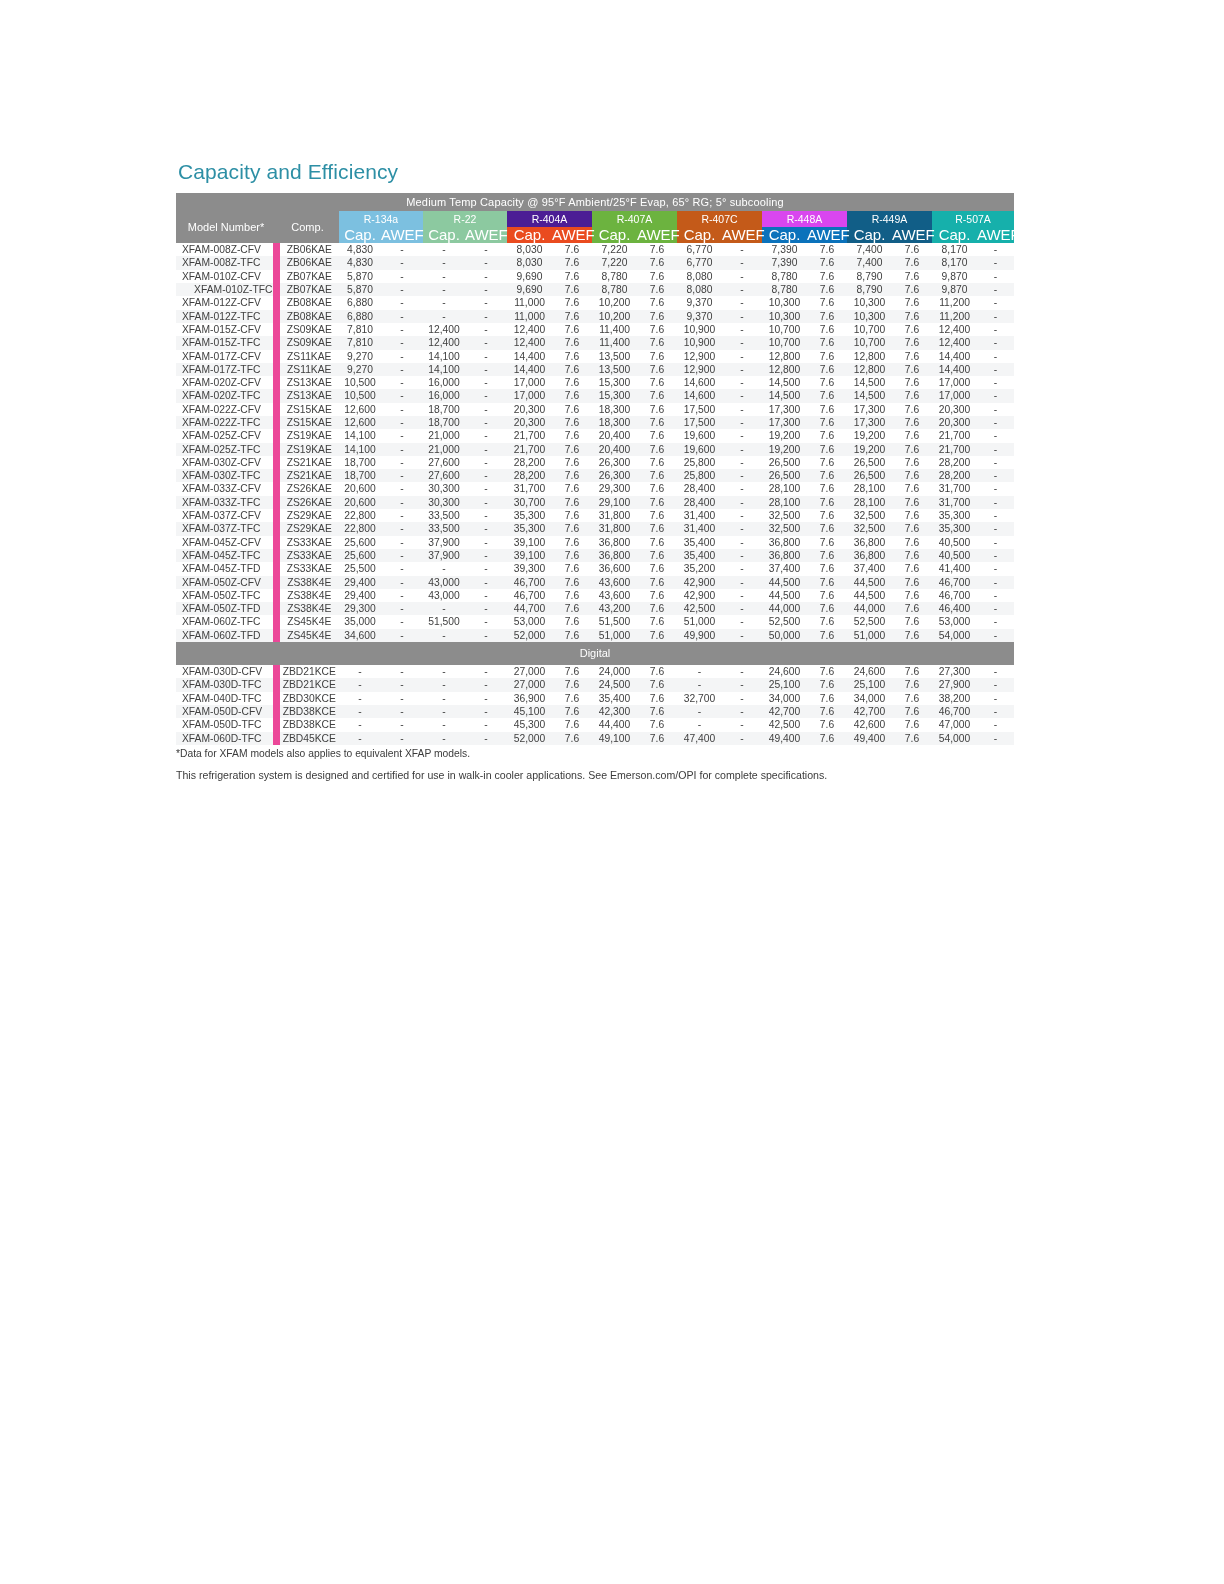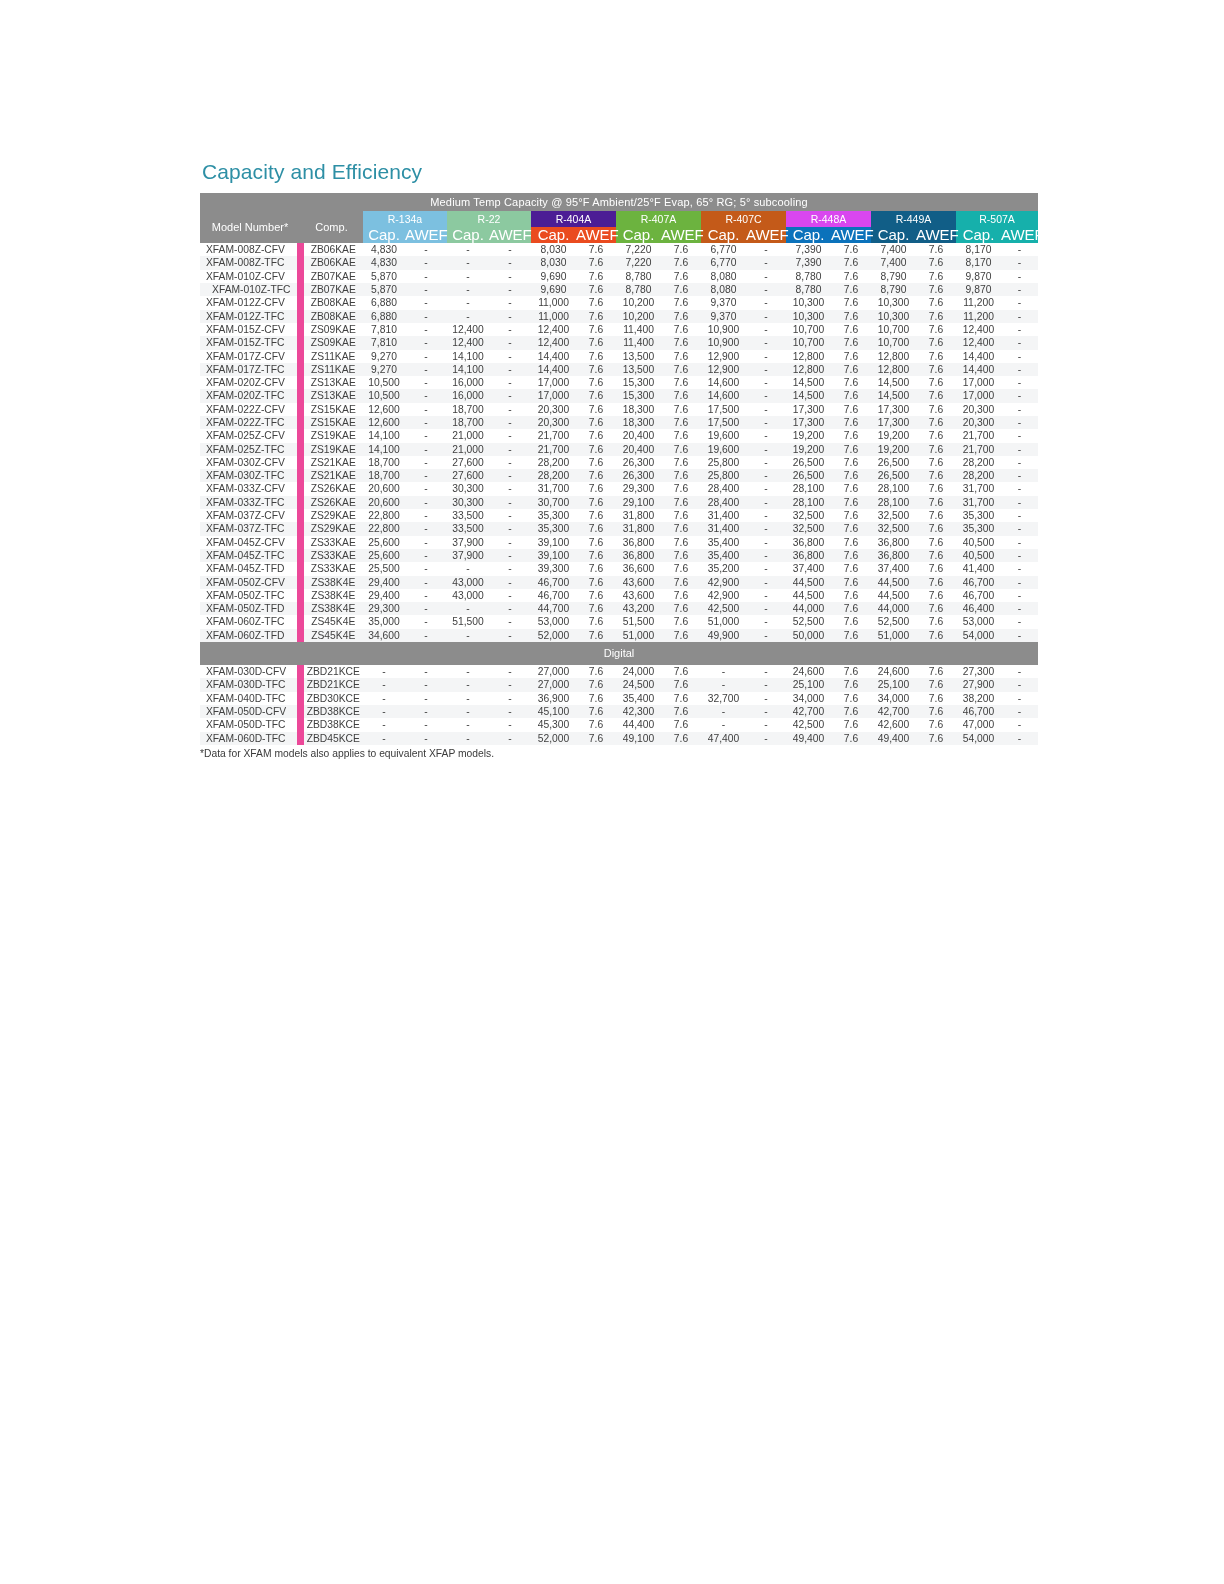--- a/index.html
+++ b/index.html
@@ -9,21 +9,21 @@
   }
   body {
     width: 1224px;
     height: 1584px;
     font-family: "Liberation Sans", sans-serif;
     position: relative;
     overflow: hidden;
   }
   #page {
     position: absolute;
-    left: 200px;
+    left: 176px;
     top: 160px;
     width: 840px;
   }
   #section-title {
     color: #2d8fa5;
     font-size: 21px;
     font-weight: normal;
     letter-spacing: 0.1px;
     margin: 0 0 9px 2px;
     line-height: 1.15;
@@ -230,21 +230,21 @@
           <td class="cell">8,080</td>
           <td class="cell">-</td>
           <td class="cell">8,780</td>
           <td class="cell">7.6</td>
           <td class="cell">8,790</td>
           <td class="cell">7.6</td>
           <td class="cell">9,870</td>
           <td class="cell">-</td>
         </tr>
         <tr class="row">
-          <td class="cell model" style="text-align: center; padding-left: 6px;">XFAM-010Z-TFC</td>
+          <td class="cell model" style="text-align: right; padding-left: 6px;">XFAM-010Z-TFC</td>
           <td class="cell">ZB07KAE</td>
           <td class="cell">5,870</td>
           <td class="cell">-</td>
           <td class="cell">-</td>
           <td class="cell">-</td>
           <td class="cell">9,690</td>
           <td class="cell">7.6</td>
           <td class="cell">8,780</td>
           <td class="cell">7.6</td>
           <td class="cell">8,080</td>
@@ -900,14 +900,15 @@
           <td class="cell">7.6</td>
           <td class="cell">49,400</td>
           <td class="cell">7.6</td>
           <td class="cell">54,000</td>
           <td class="cell">-</td>
         </tr>
       </tbody>
   </table>
 
   <div class="footnote">*Data for XFAM models also applies to equivalent XFAP models.</div>
+  <div class="footnote2">This refrigeration system is designed and certified for use in walk-in cooler applications. See Emerson.com/OPI for complete specifications.</div>
 
 </div>
 
 </body></html>

